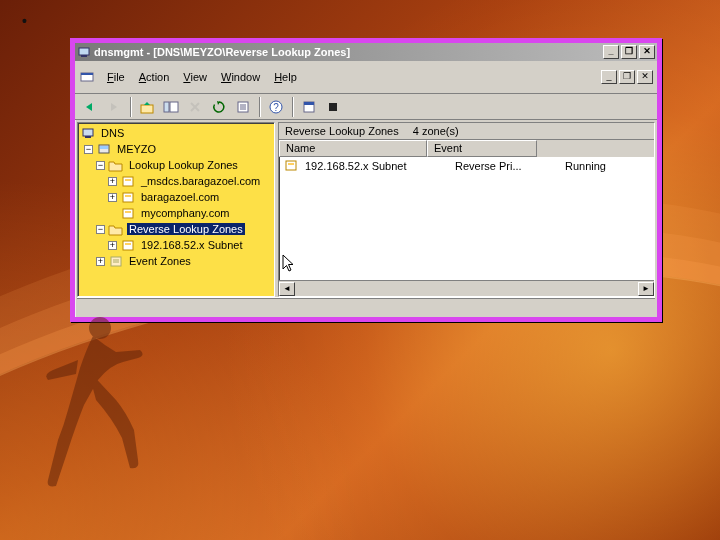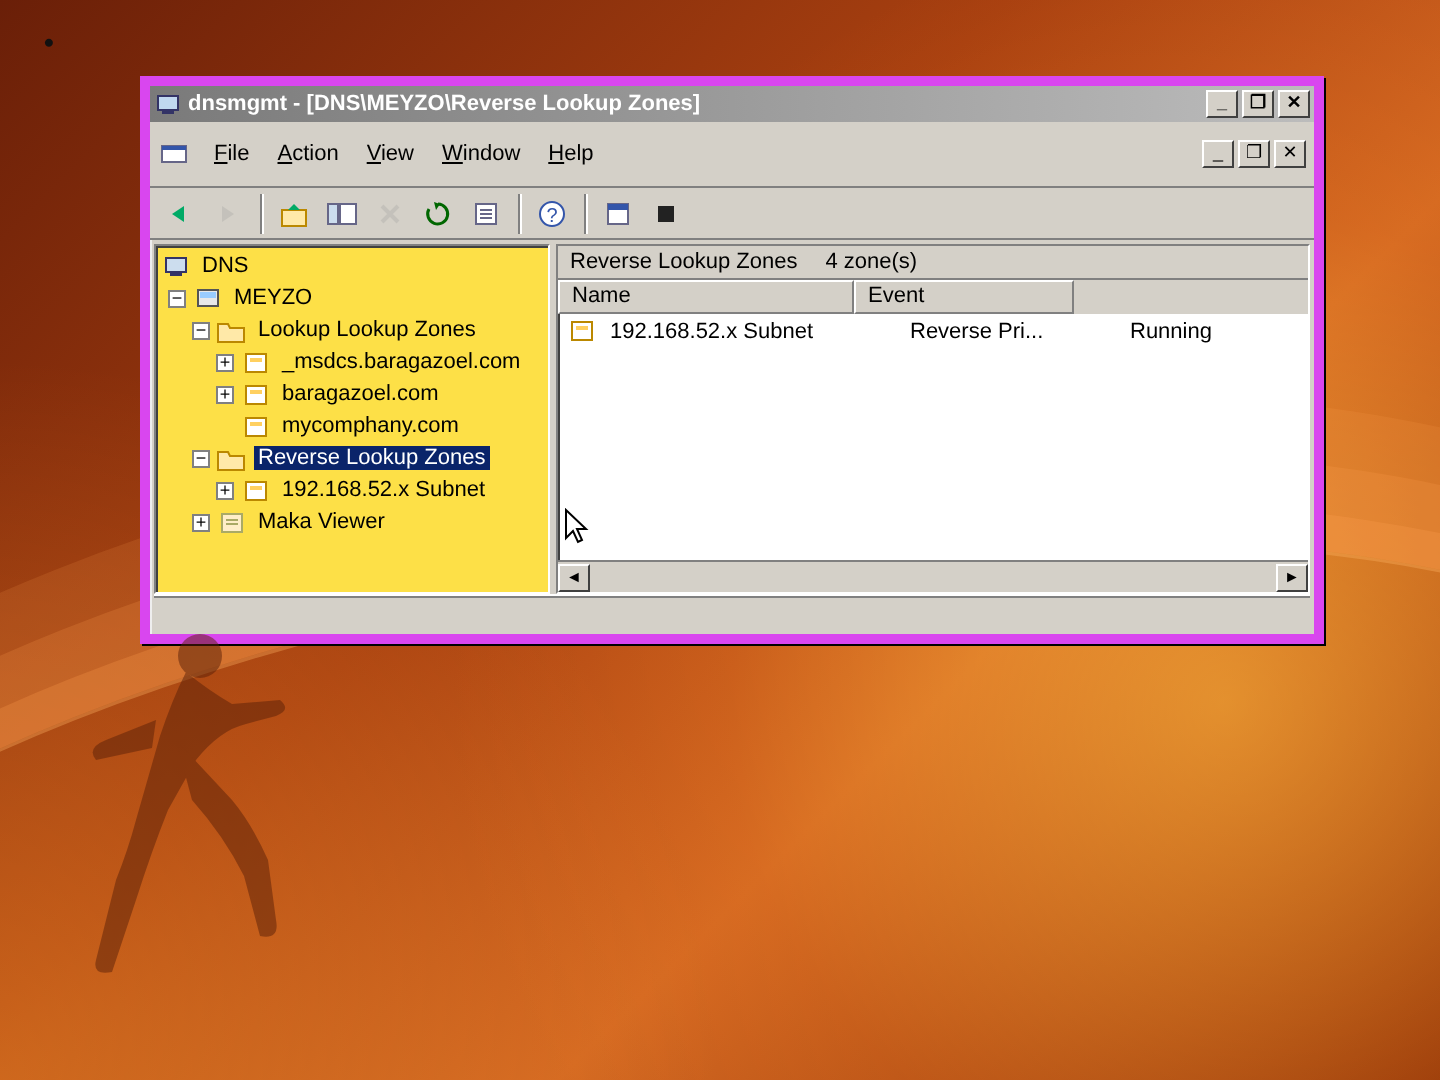--- a/index.html
+++ b/index.html
@@ -345,21 +345,21 @@
           <div class="tnode">
             <span class="ind" style="width:18px"></span>
             <span class="texp">+</span>
             <span class="ticon">
                 <svg width="14" height="13">
                   <rect x="2" y="2" width="10" height="9" fill="#ffeec8" stroke="#aa6"></rect>
                   <line x1="4" y1="5" x2="10" y2="5" stroke="#aa6"></line>
                   <line x1="4" y1="7" x2="10" y2="7" stroke="#aa6"></line>
                 </svg>
               </span>
-            <span class="tlabel">Maka Viewer</span>
+            <span class="tlabel">Event Zones</span>
           </div>
         </div>
 
         <div class="listpane">
           <div class="listheader">
             <span>Reverse Lookup Zones</span>
             <span class="lhcount">4 zone(s)</span>
           </div>
           <div class="cols">
             <div class="col name">Name</div>

